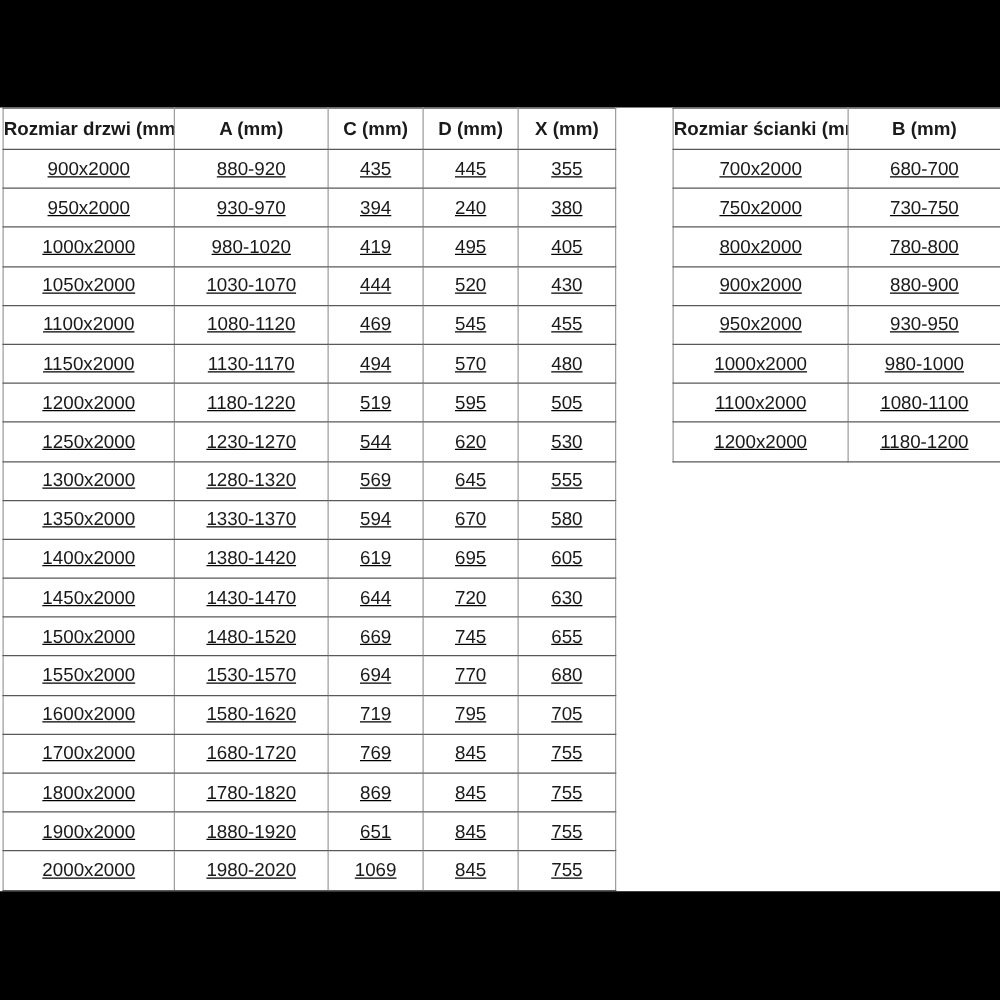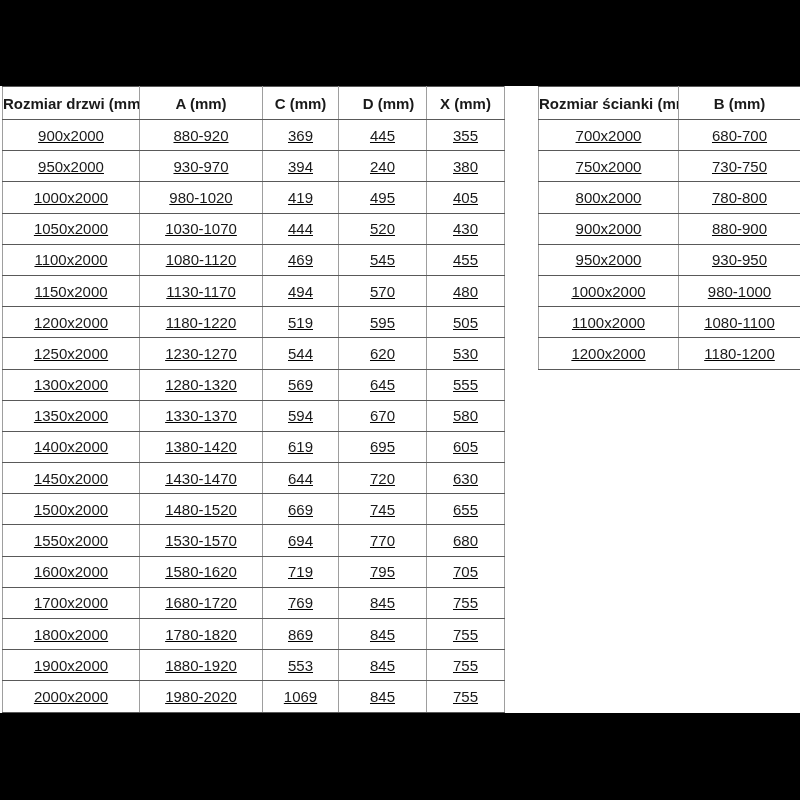--- a/index.html
+++ b/index.html
@@ -47,21 +47,21 @@
   }
   .tbl { border: 1px solid #595959; }
   .tbl th { font-weight: 700; }
   .tbl td { font-weight: 400; }
   .tbl thead tr { height: 33px; }
   .tbl tbody tr { height: 31.2px; text-decoration: underline; }
 
   .tbl-left th:nth-child(1)  { width: 136px; }
   .tbl-left th:nth-child(2)  { width: 122px; }
   .tbl-left th:nth-child(3)  { width: 75px;  }
-  .tbl-left th:nth-child(4)  { width: 75px; padding-left: 12px;  }
+  .tbl-left th:nth-child(4)  { width: 75px;  }
   .tbl-left th:nth-child(5)  { width: 77px; margin-top: 24px;  }
   .tbl-right th:nth-child(1) { width: 139px; }
   .tbl-right th:nth-child(2) { width: 121px; }
 </style>
 </head>
 <body>
 
 <div class="stage">
   <div class="band band-top"></div>
 
@@ -72,21 +72,21 @@
           <th>A (mm)</th>
           <th>C (mm)</th>
           <th>D (mm)</th>
           <th>X (mm)</th>
         </tr>
       </thead>
       <tbody>
         <tr>
           <td>900x2000</td>
           <td>880-920</td>
-          <td>369</td>
+          <td>435</td>
           <td>445</td>
           <td>355</td>
         </tr>
         <tr>
           <td>950x2000</td>
           <td>930-970</td>
           <td>394</td>
           <td>240</td>
           <td>380</td>
         </tr>
@@ -191,21 +191,21 @@
         <tr>
           <td>1800x2000</td>
           <td>1780-1820</td>
           <td>869</td>
           <td>845</td>
           <td>755</td>
         </tr>
         <tr>
           <td>1900x2000</td>
           <td>1880-1920</td>
-          <td>553</td>
+          <td>651</td>
           <td>845</td>
           <td>755</td>
         </tr>
         <tr>
           <td>2000x2000</td>
           <td>1980-2020</td>
           <td>1069</td>
           <td>845</td>
           <td>755</td>
         </tr>

